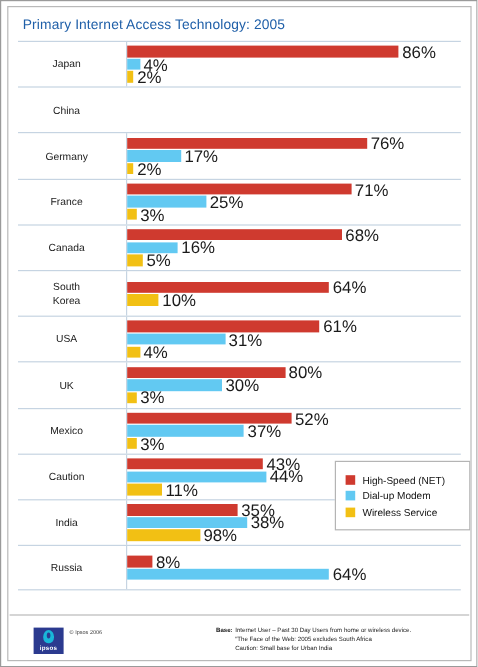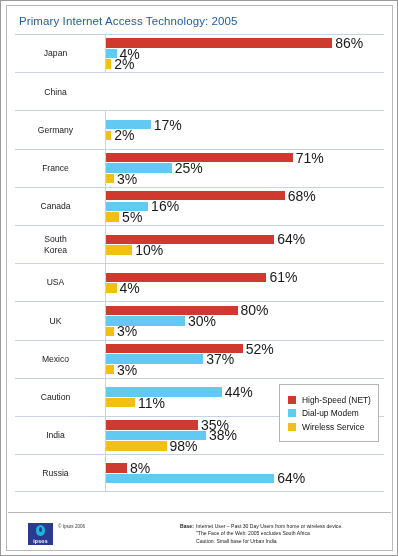--- a/index.html
+++ b/index.html
@@ -98,21 +98,21 @@
     color: #1a1a1a;
     margin-left: 3px;
     white-space: nowrap;
     font-weight: normal;
   }
   
   #legend {
     position: absolute;
     left: 272px;
     top: 378px;
-    width: 100px;
+    width: 113px;
     box-sizing: border-box;
     background: #ffffff;
     border: 1px solid #b4b4b4;
     padding: 6px 7px 6px 8px;
   }
   .legend-item {
     display: flex;
     align-items: center;
     margin: 3.5px 0;
   }
@@ -243,20 +243,24 @@
           <div class="cat-label">
             <div>China</div>
           </div>
         </div>
         <div class="row">
           <div class="cat-label">
             <div>Germany</div>
           </div>
           <div class="bars">
             <div class="barline">
+              <div class="bar c0" style="width: 199.9px;"></div>
+              <span class="vlabel">76%</span>
+            </div>
+            <div class="barline">
               <div class="bar c1" style="width: 44.7px;"></div>
               <span class="vlabel">17%</span>
             </div>
             <div class="barline">
               <div class="bar c2" style="width: 5.3px;"></div>
               <span class="vlabel">2%</span>
             </div>
           </div>
         </div>
         <div class="row">
@@ -316,20 +320,24 @@
         <div class="row">
           <div class="cat-label">
             <div>USA</div>
           </div>
           <div class="bars">
             <div class="barline">
               <div class="bar c0" style="width: 160.4px;"></div>
               <span class="vlabel">61%</span>
             </div>
             <div class="barline">
+              <div class="bar c1" style="width: 81.5px;"></div>
+              <span class="vlabel">31%</span>
+            </div>
+            <div class="barline">
               <div class="bar c2" style="width: 10.5px;"></div>
               <span class="vlabel">4%</span>
             </div>
           </div>
         </div>
         <div class="row">
           <div class="cat-label">
             <div>UK</div>
           </div>
           <div class="bars">
@@ -364,20 +372,24 @@
               <div class="bar c2" style="width: 7.9px;"></div>
               <span class="vlabel">3%</span>
             </div>
           </div>
         </div>
         <div class="row">
           <div class="cat-label">
             <div>Caution</div>
           </div>
           <div class="bars">
+            <div class="barline">
+              <div class="bar c0" style="width: 113.1px;"></div>
+              <span class="vlabel">43%</span>
+            </div>
             <div class="barline">
               <div class="bar c1" style="width: 115.7px;"></div>
               <span class="vlabel">44%</span>
             </div>
             <div class="barline">
               <div class="bar c2" style="width: 28.9px;"></div>
               <span class="vlabel">11%</span>
             </div>
           </div>
         </div>

